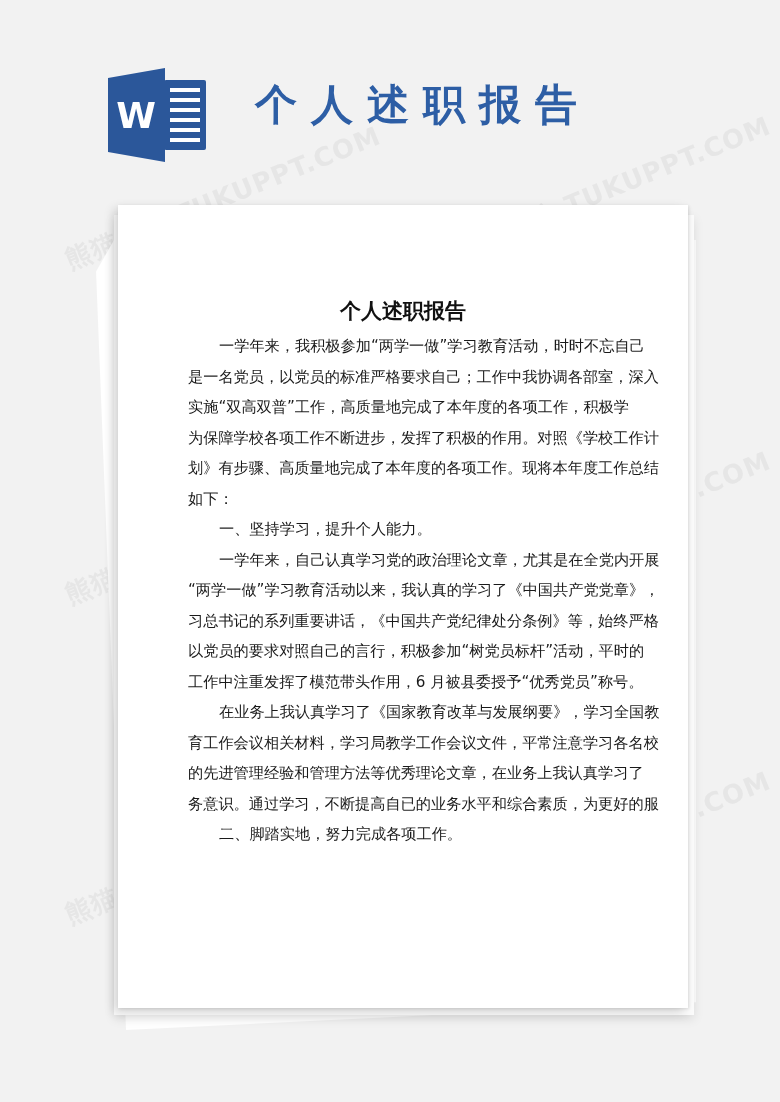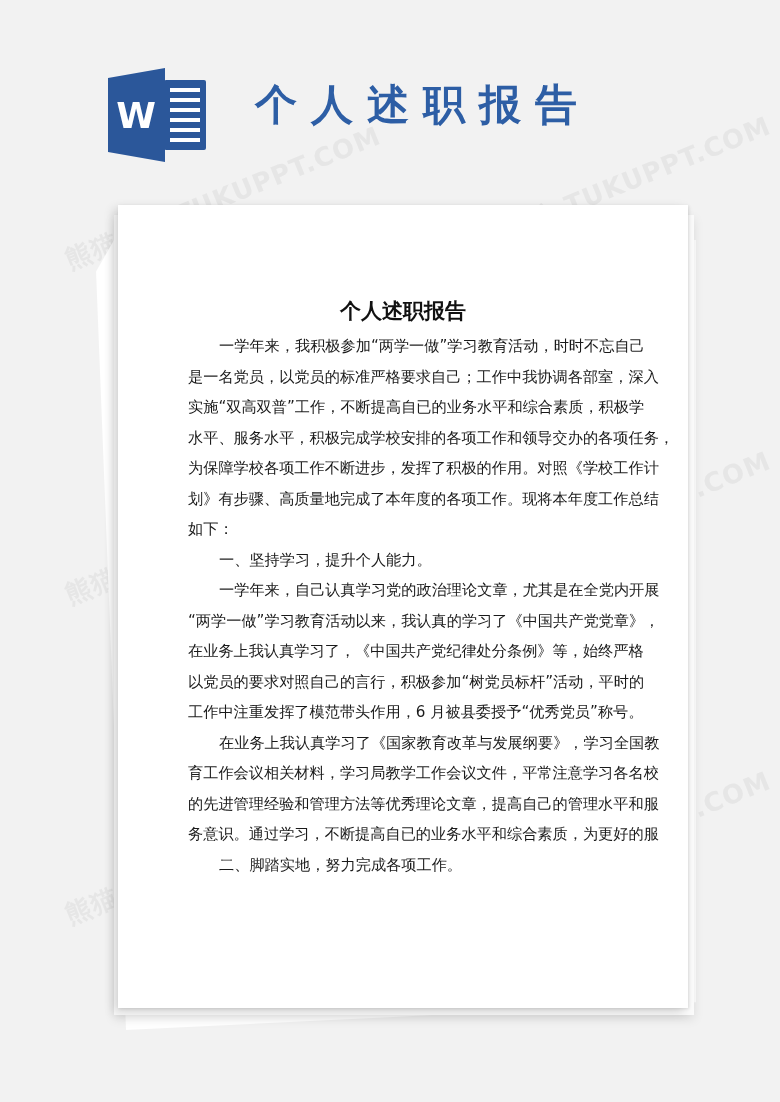--- a/index.html
+++ b/index.html
@@ -87,31 +87,30 @@
   <div class="watermark" style="left:450px; top:890px;">熊猫办公 TUKUPPT.COM</div>
 
   <div class="paper-back"></div>
   <div class="paper-mid"></div>
 
   <div class="page">
     <div class="doc-title">个人述职报告</div>
     <div class="doc-body">
       <span class="line indent">一学年来，我积极参加“两学一做”学习教育活动，时时不忘自己</span>
       <span class="line">是一名党员，以党员的标准严格要求自己；工作中我协调各部室，深入</span>
-      <span class="line">实施“双高双普”工作，不断提高自已的业务水平和综合素质，积极学</span>
-      <span class="line">水平、服务水平，积极完成学校安排的各项工作和领导交办的各项任务，</span>
+      <span class="line">实施“双高双普”工作，高质量地完成了本年度的各项工作，积极学</span>
       <span class="line">为保障学校各项工作不断进步，发挥了积极的作用。对照《学校工作计</span>
       <span class="line">划》有步骤、高质量地完成了本年度的各项工作。现将本年度工作总结</span>
       <span class="line">如下：</span>
       <span class="line indent">一、坚持学习，提升个人能力。</span>
       <span class="line indent">一学年来，自己认真学习党的政治理论文章，尤其是在全党内开展</span>
       <span class="line">“两学一做”学习教育活动以来，我认真的学习了《中国共产党党章》，</span>
-      <span class="line">在业务上我认真学习了，《中国共产党纪律处分条例》等，始终严格</span>
+      <span class="line">习总书记的系列重要讲话，《中国共产党纪律处分条例》等，始终严格</span>
       <span class="line">以党员的要求对照自己的言行，积极参加“树党员标杆”活动，平时的</span>
       <span class="line">工作中注重发挥了模范带头作用，6 月被县委授予“优秀党员”称号。</span>
       <span class="line indent">在业务上我认真学习了《国家教育改革与发展纲要》，学习全国教</span>
       <span class="line">育工作会议相关材料，学习局教学工作会议文件，平常注意学习各名校</span>
-      <span class="line">的先进管理经验和管理方法等优秀理论文章，提高自己的管理水平和服</span>
+      <span class="line">的先进管理经验和管理方法等优秀理论文章，在业务上我认真学习了</span>
       <span class="line">务意识。通过学习，不断提高自已的业务水平和综合素质，为更好的服</span>
       <span class="line indent">二、脚踏实地，努力完成各项工作。</span>
     </div>
   </div>
 </div>
 
 </body></html>

